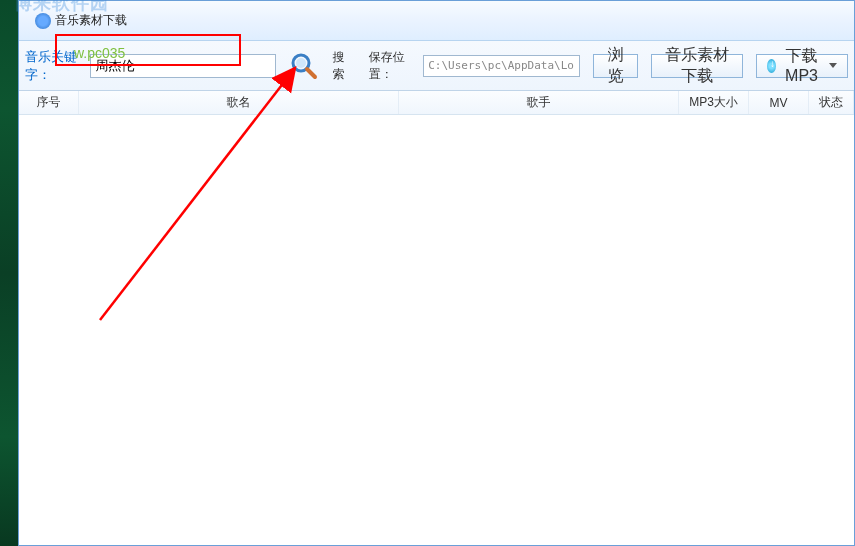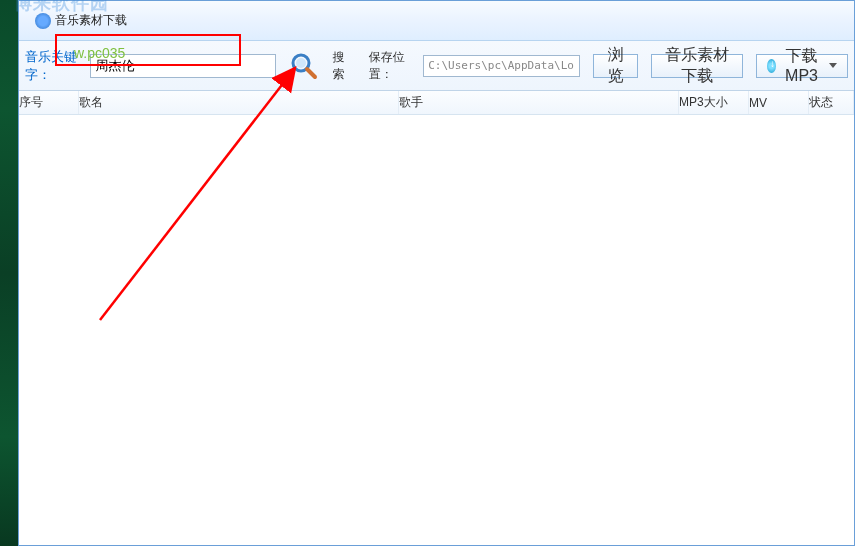--- a/index.html
+++ b/index.html
@@ -145,21 +145,21 @@
       font-weight: bold;
     }
     .column-headers {
       height: 24px;
       background: linear-gradient(180deg, #fbfdff 0%, #f0f6fd 100%);
       border-bottom: 1px solid #d6e4f0;
       display: flex;
       align-items: center;
       color: #333;
     }
-    .col { text-align: center; border-right: 1px solid #e4edf6; height: 100%; display:flex; align-items:center; }
+    .col { text-align: center; border-right: 1px solid #e4edf6; height: 100%; display:flex; align-items:center; justify-content:center; }
     .col-seq { width: 60px; }
     .col-name { width: 320px; }
     .col-artist { width: 280px; }
     .col-size { width: 70px; }
     .col-mv { width: 60px; }
     .col-status { flex: 1; }
     .content-area {
       flex: 1;
       background: #fff;
       position: relative;

